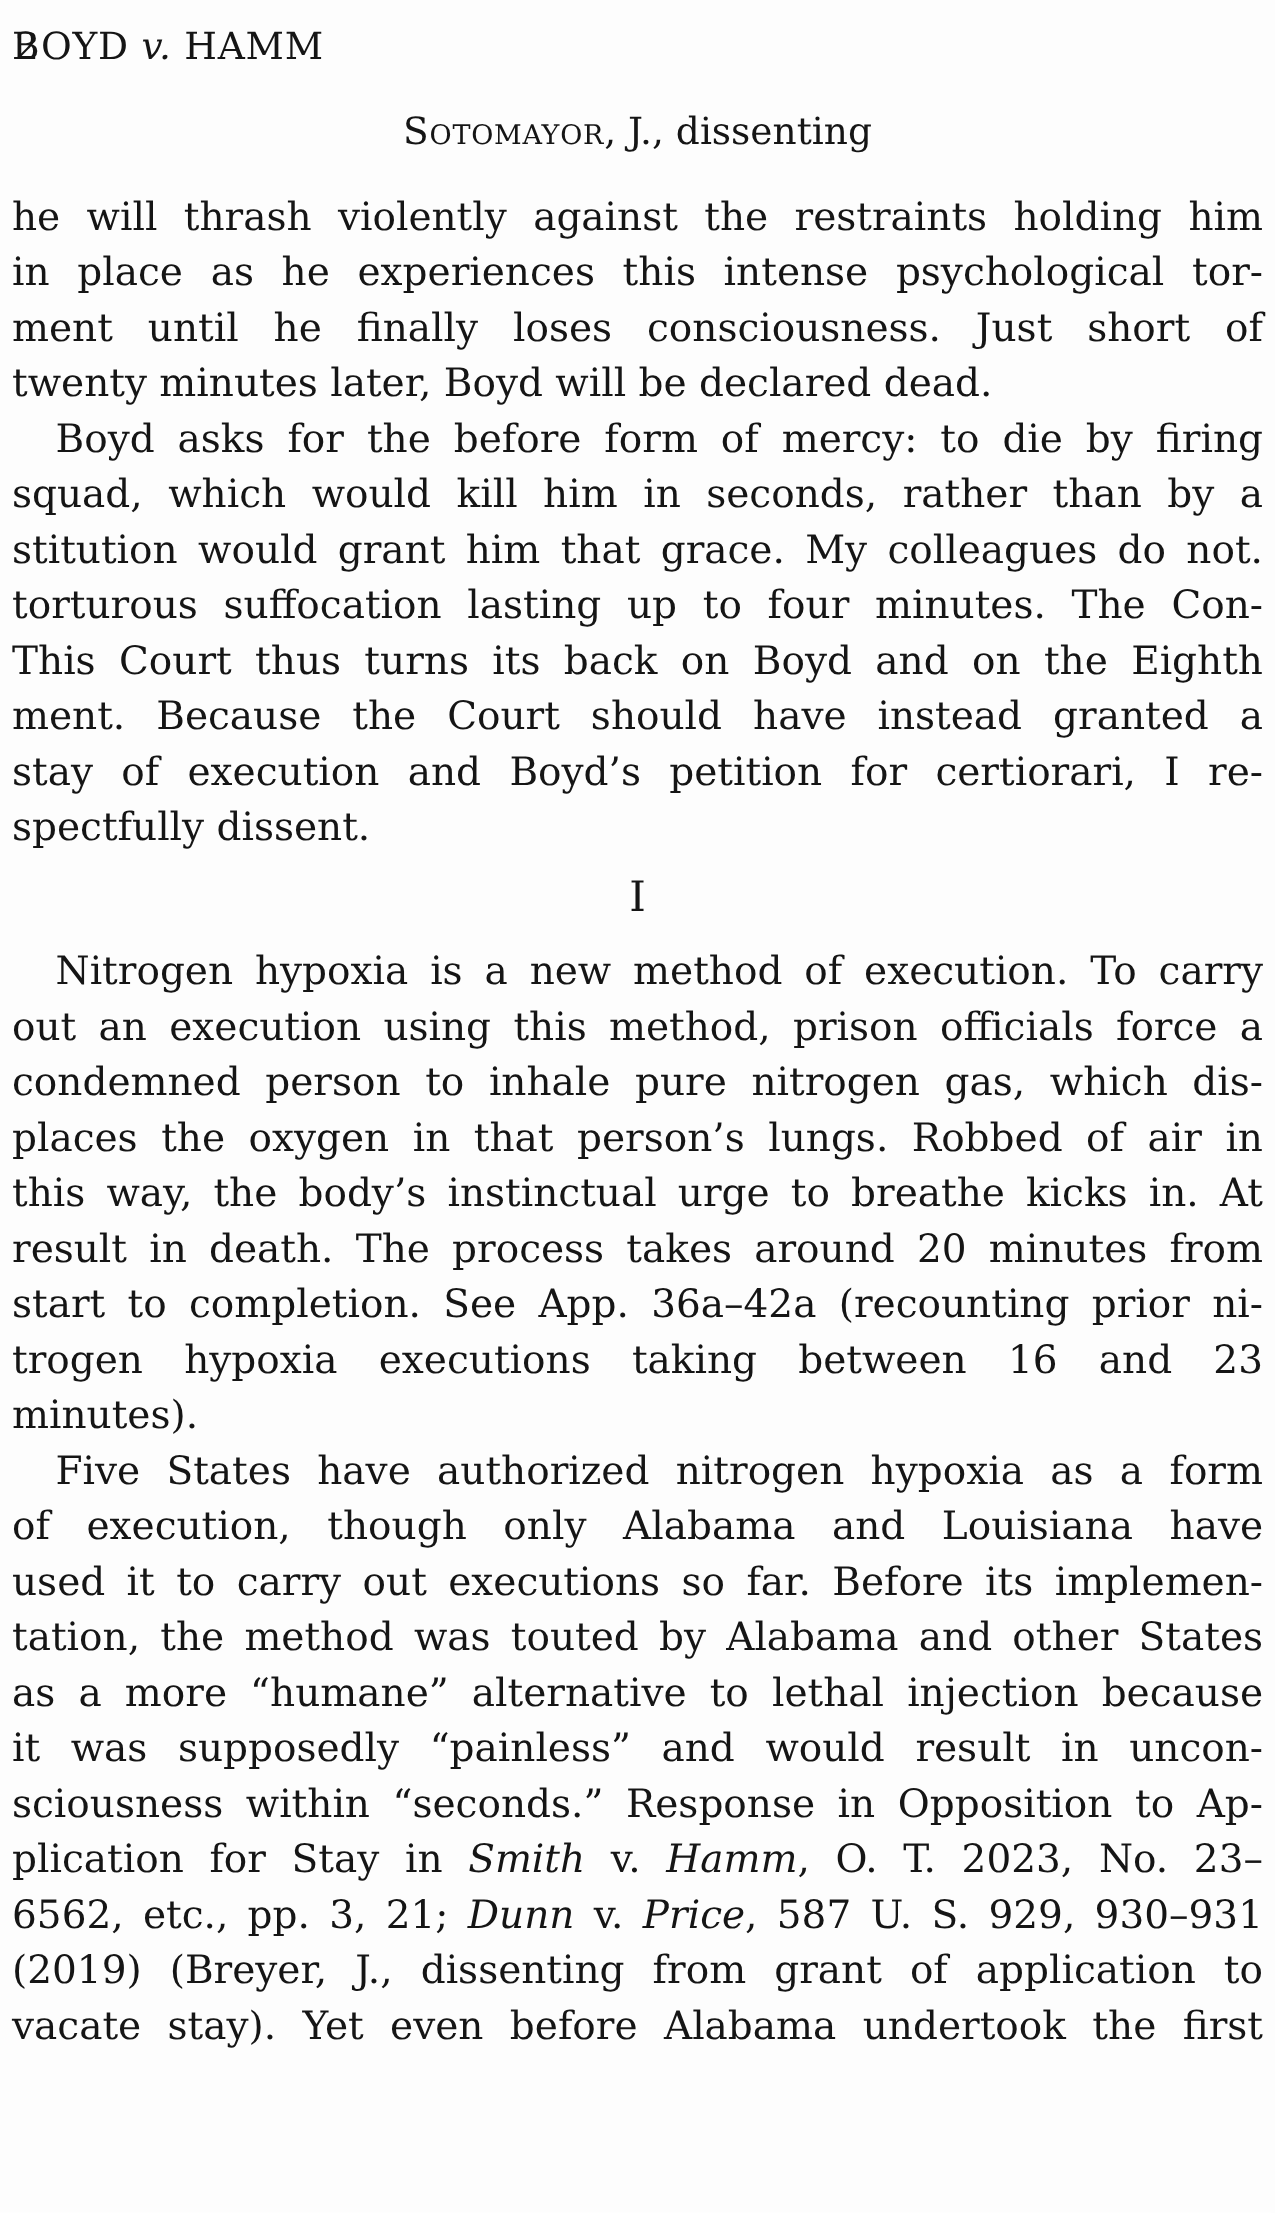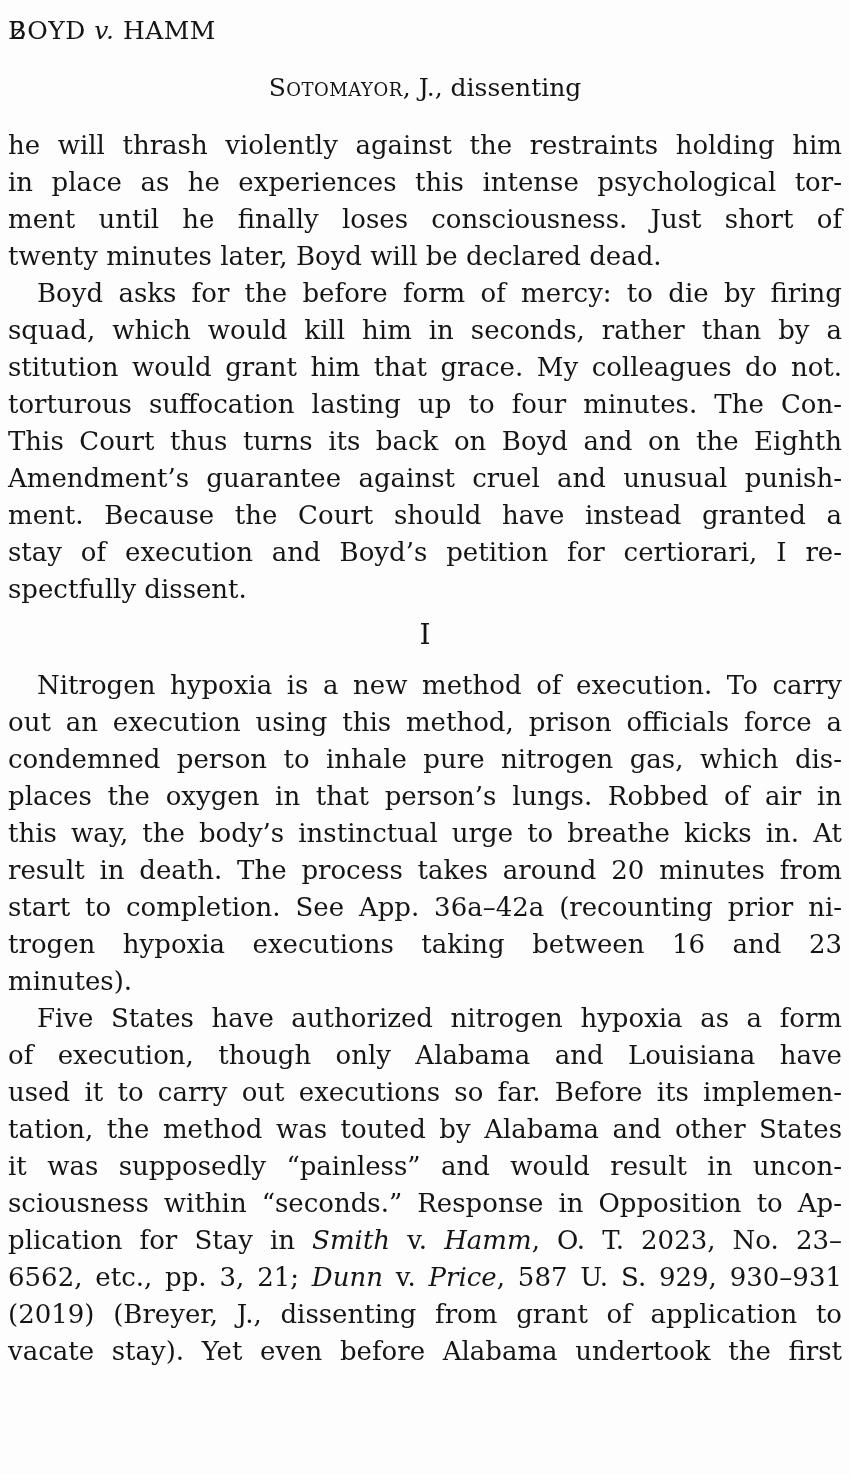--- a/index.html
+++ b/index.html
@@ -92,21 +92,20 @@
         <div class="line"><span>in place as he experiences this intense psychological tor-</span></div>
         <div class="line"><span>ment until he finally loses consciousness.  Just short of</span></div>
         <div class="line last"><span>twenty minutes later, Boyd will be declared dead.</span></div>
       </div>
       <div class="para indent">
         <div class="line"><span>Boyd asks for the before form of mercy: to die by firing</span></div>
         <div class="line"><span>squad, which would kill him in seconds, rather than by a</span></div>
         <div class="line"><span>stitution would grant him that grace.  My colleagues do not.</span></div>
         <div class="line"><span>torturous suffocation lasting up to four minutes.  The Con-</span></div>
         <div class="line"><span>This Court thus turns its back on Boyd and on the Eighth</span></div>
-        <div class="line"><span>Amendment’s guarantee against cruel and unusual punish-</span></div>
         <div class="line"><span>ment.  Because the Court should have instead granted a</span></div>
         <div class="line"><span>stay of execution and Boyd’s petition for certiorari, I re-</span></div>
         <div class="line last"><span>spectfully dissent.</span></div>
       </div>
       <div class="heading">I</div>
       <div class="para indent">
         <div class="line"><span>Nitrogen hypoxia is a new method of execution.  To carry</span></div>
         <div class="line"><span>out an execution using this method, prison officials force a</span></div>
         <div class="line"><span>condemned person to inhale pure nitrogen gas, which dis-</span></div>
         <div class="line"><span>places the oxygen in that person’s lungs.  Robbed of air in</span></div>
@@ -114,20 +113,21 @@
         <div class="line"><span>result in death.  The process takes around 20 minutes from</span></div>
         <div class="line"><span>start to completion.  See App. 36a–42a (recounting prior ni-</span></div>
         <div class="line"><span>trogen hypoxia executions taking between 16 and 23</span></div>
         <div class="line last"><span>minutes).</span></div>
       </div>
       <div class="para indent">
         <div class="line"><span>Five States have authorized nitrogen hypoxia as a form</span></div>
         <div class="line"><span>of execution, though only Alabama and Louisiana have</span></div>
         <div class="line"><span>used it to carry out executions so far.  Before its implemen-</span></div>
         <div class="line"><span>tation, the method was touted by Alabama and other States</span></div>
+        <div class="line"><span>as a more “humane” alternative to lethal injection because</span></div>
         <div class="line"><span>it was supposedly “painless” and would result in uncon-</span></div>
         <div class="line"><span>sciousness within “seconds.”  Response in Opposition to Ap-</span></div>
         <div class="line"><span>plication for Stay in </span><span class="it">Smith</span><span> v. </span><span class="it">Hamm</span><span>, O. T. 2023, No. 23–</span></div>
         <div class="line"><span>6562, etc., pp. 3, 21; </span><span class="it">Dunn</span><span> v. </span><span class="it">Price</span><span>, 587 U. S. 929, 930–931</span></div>
         <div class="line"><span>(2019) (Breyer, J., dissenting from grant of application to</span></div>
         <div class="line"><span>vacate stay).  Yet even before Alabama undertook the first</span></div>
       </div>
     </main>
 
 </div>

